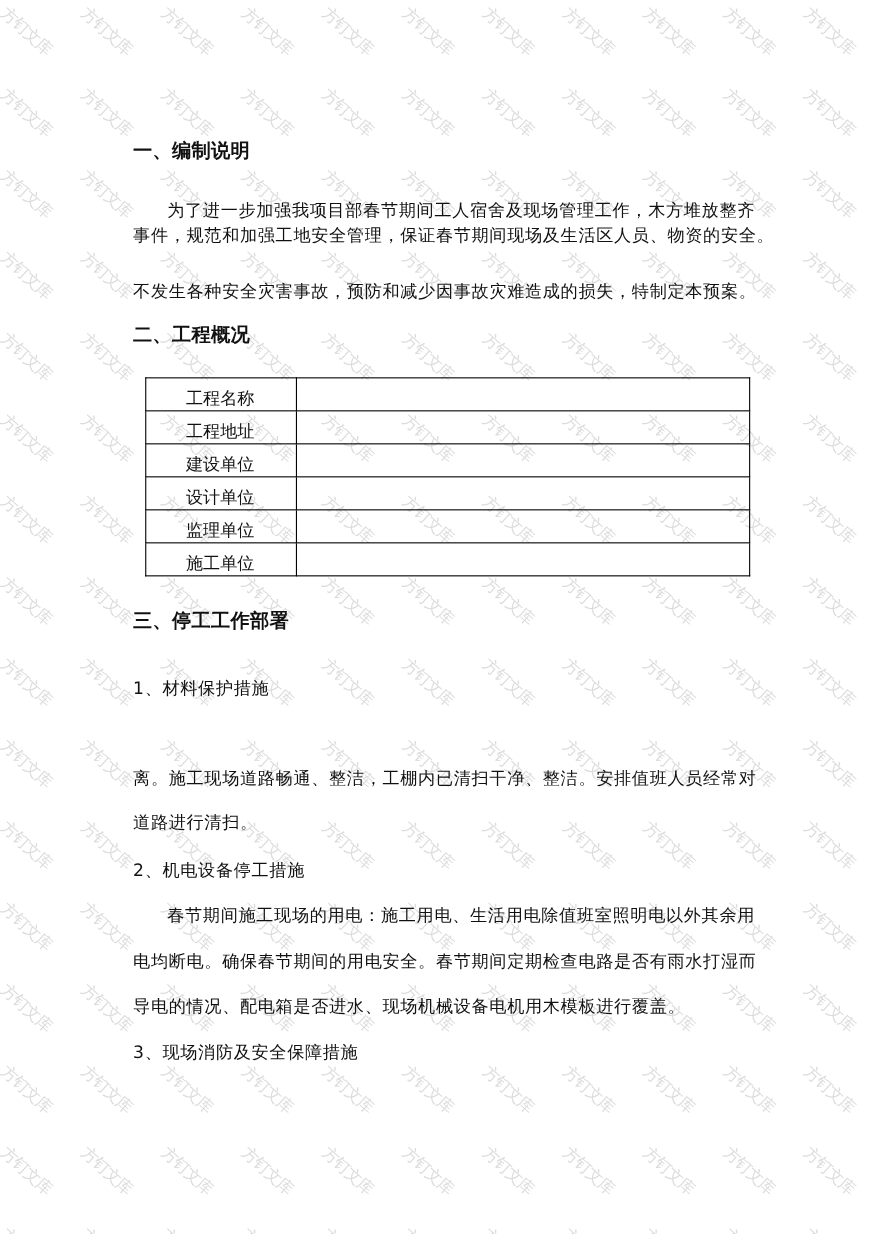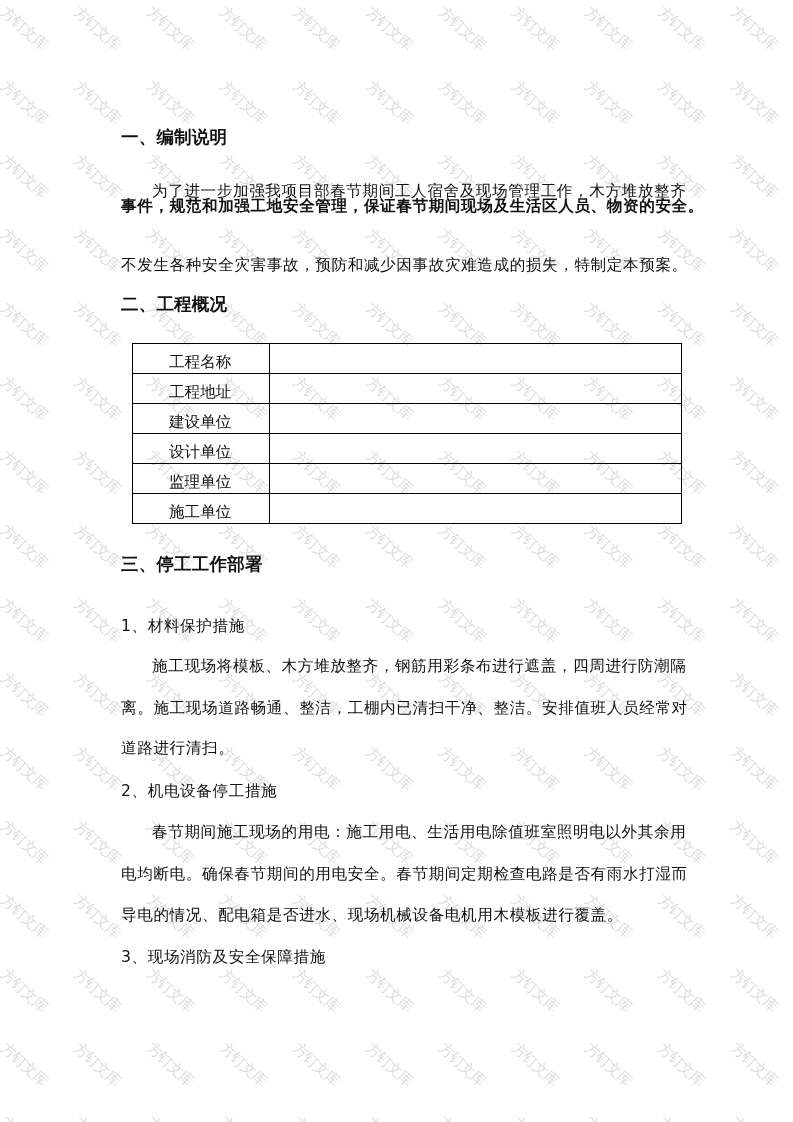--- a/index.html
+++ b/index.html
@@ -210,21 +210,21 @@
     <div class="wm" style="left: 521px; top: 1112px; color: rgb(220, 220, 220);">方钉文库</div>
     <div class="wm" style="left: 594px; top: 1112px; color: rgb(220, 220, 220);">方钉文库</div>
     <div class="wm" style="left: 667px; top: 1112px; color: rgb(220, 220, 220);">方钉文库</div>
     <div class="wm" style="left: 740px; top: 1112px; color: rgb(220, 220, 220);">方钉文库</div>
   </div>
 
 <div class="page">
 
   <div class="abs h" style="top:125px;">一、编制说明</div>
   <div class="abs t ind" style="top:181px;">为了进一步加强我项目部春节期间工人宿舍及现场管理工作，木方堆放整齐</div>
-  <div class="abs t" style="top:196px;font-weight:bold;">事件，规范和加强工地安全管理，保证春节期间现场及生活区人员、物资的安全。</div>
+  <div class="abs t" style="top:204px;">事件，规范和加强工地安全管理，保证春节期间现场及生活区人员、物资的安全。</div>
   <div class="abs t" style="top:243px;margin-top:12px;">不发生各种安全灾害事故，预防和减少因事故灾难造成的损失，特制定本预案。</div>
 
   <div class="abs h" style="top:292px;">二、工程概况</div>
 
   <table class="info">
     <tbody>
       <tr>
         <td class="label">工程名称</td>
         <td class="value"></td>
       </tr>
@@ -247,21 +247,20 @@
       <tr>
         <td class="label">施工单位</td>
         <td class="value"></td>
       </tr>
     </tbody>
   </table>
 
   <div class="abs h" style="top:552px;">三、停工工作部署</div>
 
   <div class="abs t" style="top:616px;">1、材料保护措施</div>
-  <div class="abs t ind" style="top:656px;">施工现场将模板、木方堆放整齐，钢筋用彩条布进行遮盖，四周进行防潮隔</div>
   <div class="abs t" style="top:698px;">离。施工现场道路畅通、整洁，工棚内已清扫干净、整洁。安排值班人员经常对</div>
   <div class="abs t" style="top:738px;text-align:right;">道路进行清扫。</div>
 
   <div class="abs t" style="top:781px;">2、机电设备停工措施</div>
   <div class="abs t ind" style="top:822px;">春节期间施工现场的用电：施工用电、生活用电除值班室照明电以外其余用</div>
   <div class="abs t" style="top:864px;">电均断电。确保春节期间的用电安全。春节期间定期检查电路是否有雨水打湿而</div>
   <div class="abs t" style="top:905px;">导电的情况、配电箱是否进水、现场机械设备电机用木模板进行覆盖。</div>
 
   <div class="abs t" style="top:947px;">3、现场消防及安全保障措施</div>
 

